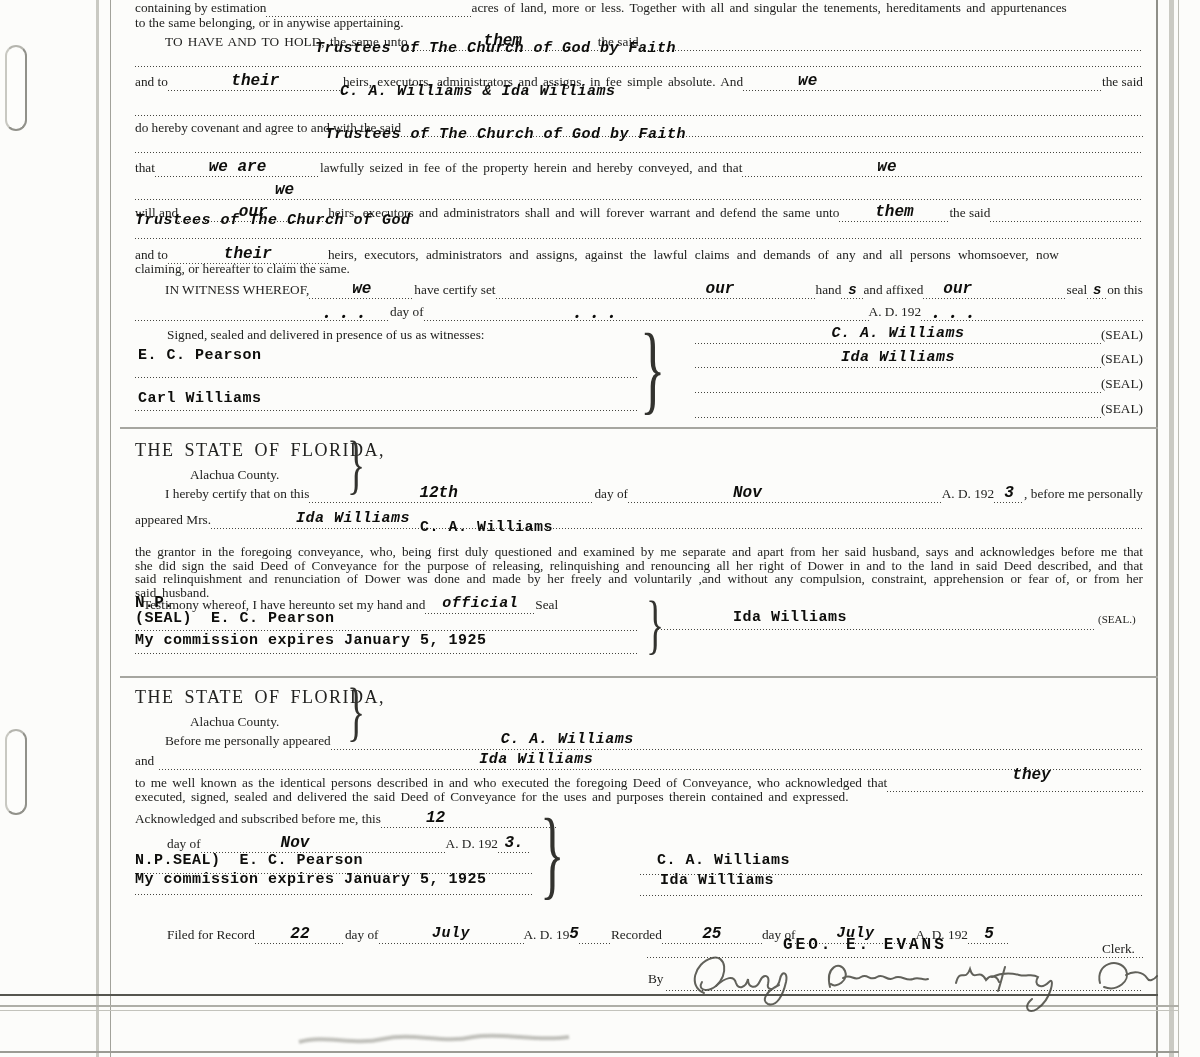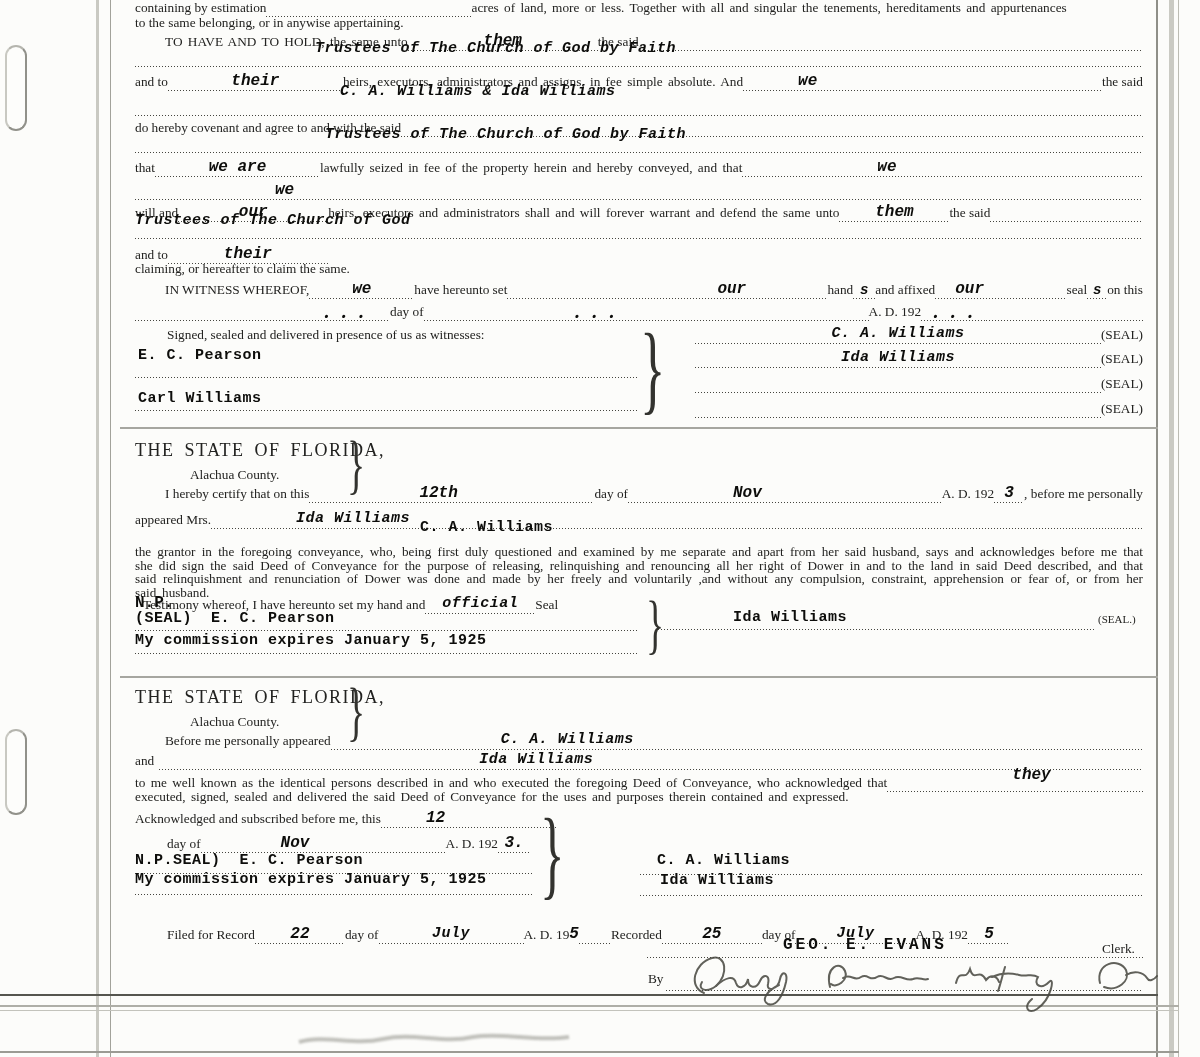--- a/index.html
+++ b/index.html
@@ -109,28 +109,29 @@
       <p>the said</p>
       <span class="bl fill"></span>
     </div>
     <div class="r" style="top:217px;height:22px">
       <span class="bl fill" style="height:22px"><i class="t lg" style="top:-4px">Trustees of The Church of God</i></span>
     </div>
 
     <div class="r" style="top:248px">
       <p>and to</p>
       <span class="bl c" style="width:160px"><i class="t">their</i></span>
+      <p class="ws2">heirs, executors, administrators and assigns, against the lawful claims and demands of any and all persons whomsoever, now</p>
     </div>
     <p class="abs" style="top:261px;left:0;font-size:13.3px">claiming, or hereafter to claim the same.</p>
 
     <div class="r" style="top:283px">
       <span style="width:30px"></span>
       <p>IN WITNESS WHEREOF,</p>
       <span class="bl c" style="width:105px"><i class="t">we</i></span>
-      <p>have hereunto set</p>
+      <p>have certify set</p>
       <span class="bl" style="width:320px"><i class="t" style="margin-left:210px">our</i></span>
       <p>hand</p>
       <span class="bl c" style="width:22px"><i class="t sm">s</i></span>
       <p>and affixed</p>
       <span class="bl fill"><i class="t" style="margin-left:20px">our</i></span>
       <p>seal</p>
       <span class="bl c" style="width:20px"><i class="t sm">s</i></span>
       <p>on this</p>
     </div>
     <div class="r" style="top:305px">

